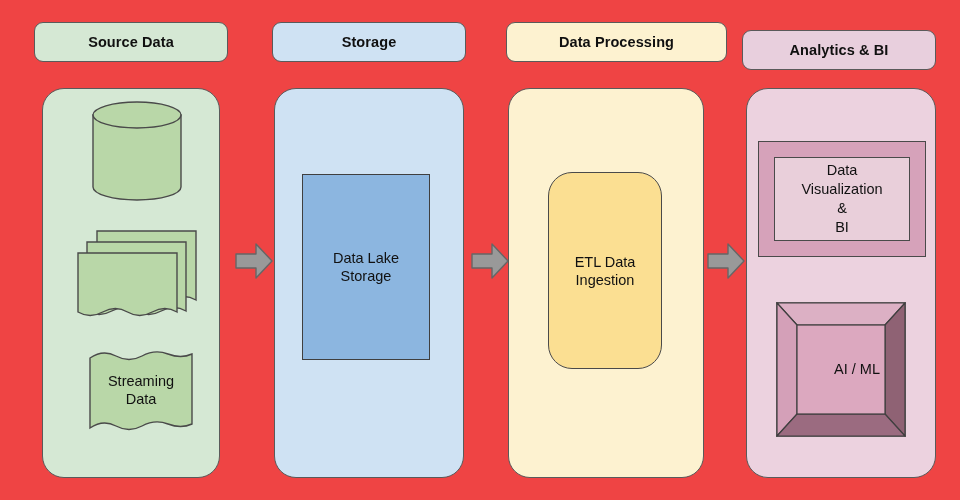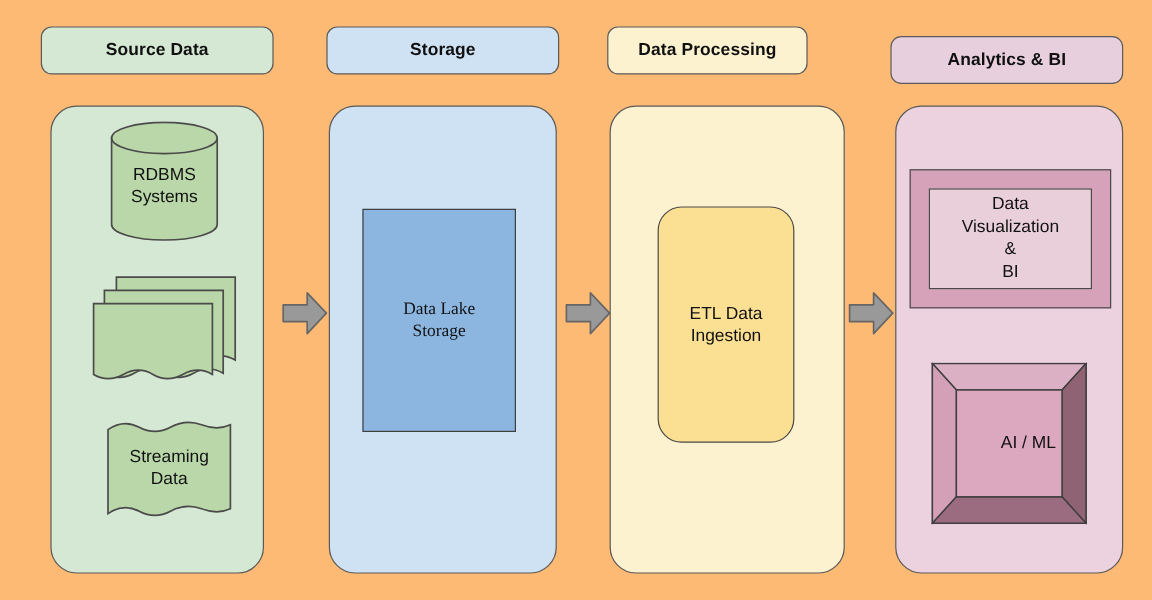--- a/index.html
+++ b/index.html
@@ -12,21 +12,21 @@
     width: 960px;
     height: 500px;
     font-family: "Liberation Sans", sans-serif;
     color: #111111;
     overflow: hidden;
   }
   #canvas {
     position: relative;
     width: 960px;
     height: 500px;
-    background: #fdba74;
+    background: #ef4444;
   }
   .abs { position: absolute; }
 
   
   .header-pill {
     box-sizing: border-box;
     border: 1.4px solid #5a5a5a;
     border-radius: 9px;
     display: flex;
     align-items: center;
@@ -117,22 +117,20 @@
     <span>Source Data</span>
   </div>
 
   <div class="abs lane" style="left:42px; top:88px; width:178px; height:390px; background:#d5e8d4;"></div>
 
   <div class="cylinder" style="left:91px; top:101px; width:92px; height:100px;">
     <svg width="92" height="100" viewBox="0 0 92 100">
       <path d="M2,14 L2,86 A44,13 0 0 0 90,86 L90,14 Z" fill="#b9d7a8" stroke="#4a4a4a" stroke-width="1.4"></path>
       <ellipse cx="46" cy="14" rx="44" ry="13" fill="#b9d7a8" stroke="#4a4a4a" stroke-width="1.4"></ellipse>
     </svg>
-    <div class="node-label">RDBMS
-Systems</div>
   </div>
 
   <div class="doc-stack" style="left:76px; top:222px; width:122px; height:98px;">
     <svg width="122" height="98" viewBox="0 0 122 98">
       <g fill="#b9d7a8" stroke="#4a4a4a" stroke-width="1.4">
         <path d="M21,9 H120 V78 q-12,-7 -24.75,0 q-12.75,7 -24.75,0 q-12,-7 -24.75,0 q-12.75,7 -24.75,0 Z"></path>
         <path d="M11,20 H110 V89 q-12,-7 -24.75,0 q-12.75,7 -24.75,0 q-12,-7 -24.75,0 q-12.75,7 -24.75,0 Z"></path>
         <path d="M2,31 H101 V90 q-12,-7 -24.75,0 q-12.75,7 -24.75,0 q-12,-7 -24.75,0 q-12.75,7 -24.75,0 Z"></path>
       </g>
     </svg>
@@ -152,38 +150,38 @@
       <path d="M2,13 H22 V3 L38,20 L22,37 V27 H2 Z" fill="#999999" stroke="#666666" stroke-width="1.4" stroke-linejoin="round"></path>
     </svg>
   </div>
 
   <div class="abs header-pill" style="left:272px; top:22px; width:194px; height:40px; background:#cfe2f3;">
     <span>Storage</span>
   </div>
 
   <div class="abs lane" style="left:274px; top:88px; width:190px; height:390px; background:#cfe2f3;"></div>
 
-  <div class="abs rect-node" style="left:302px; top:174px; width:128px; height:186px; background:#8cb6e0;font-family:Liberation Serif, serif;">
+  <div class="abs rect-node" style="left:302px; top:174px; width:128px; height:186px; background:#8cb6e0;">
     <div class="node-label">Data Lake
 Storage</div>
   </div>
 
   <div class="arrow" style="left:470px; top:241px; width:40px; height:40px;">
     <svg width="40" height="40" viewBox="0 0 40 40">
       <path d="M2,13 H22 V3 L38,20 L22,37 V27 H2 Z" fill="#999999" stroke="#666666" stroke-width="1.4" stroke-linejoin="round"></path>
     </svg>
   </div>
 
-  <div class="abs header-pill" style="left:506px; top:22px; width:167px; height:40px; background:#fdf2d0;">
+  <div class="abs header-pill" style="left:506px; top:22px; width:221px; height:40px; background:#fdf2d0;">
     <span>Data Processing</span>
   </div>
 
   <div class="abs lane" style="left:508px; top:88px; width:196px; height:390px; background:#fdf2d0;"></div>
 
-  <div class="abs round-node" style="left:548px; top:172px; width:114px; height:197px; background:#fbdf92;">
+  <div class="abs round-node" style="left:548px; top:172px; width:114px; height:197px; background:#fbdf92;border-radius:24px;">
     <div class="node-label">ETL Data
 Ingestion</div>
   </div>
 
   <div class="arrow" style="left:706px; top:241px; width:40px; height:40px;">
     <svg width="40" height="40" viewBox="0 0 40 40">
       <path d="M2,13 H22 V3 L38,20 L22,37 V27 H2 Z" fill="#999999" stroke="#666666" stroke-width="1.4" stroke-linejoin="round"></path>
     </svg>
   </div>
 

